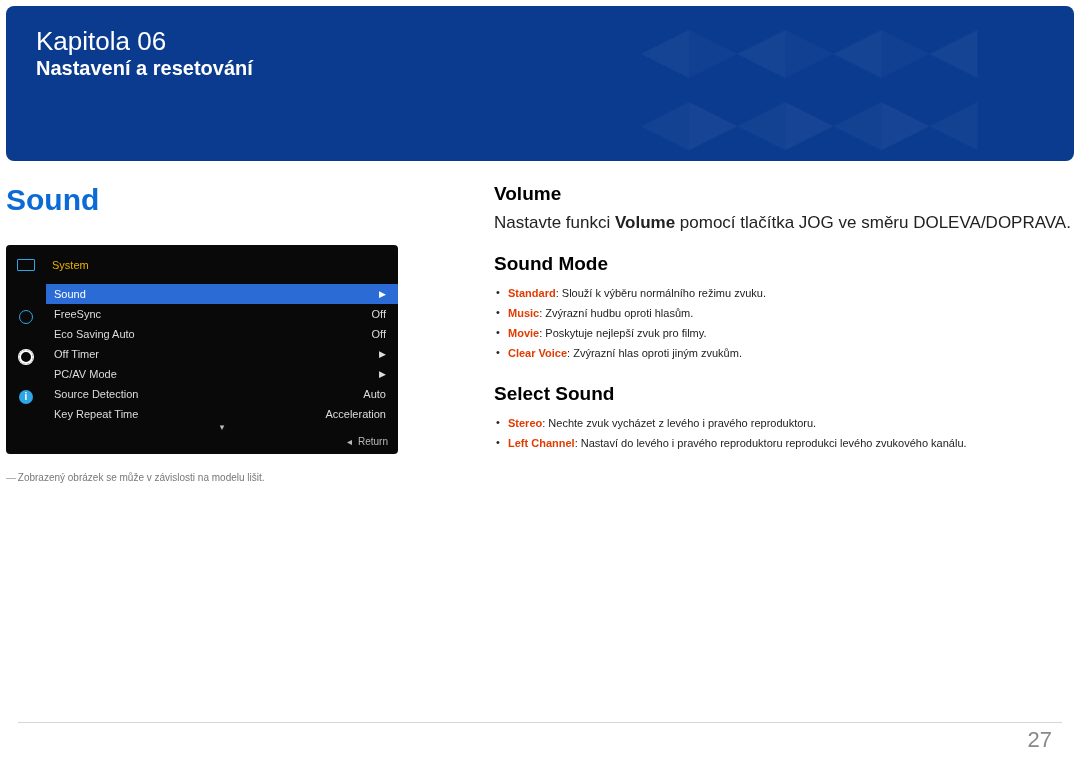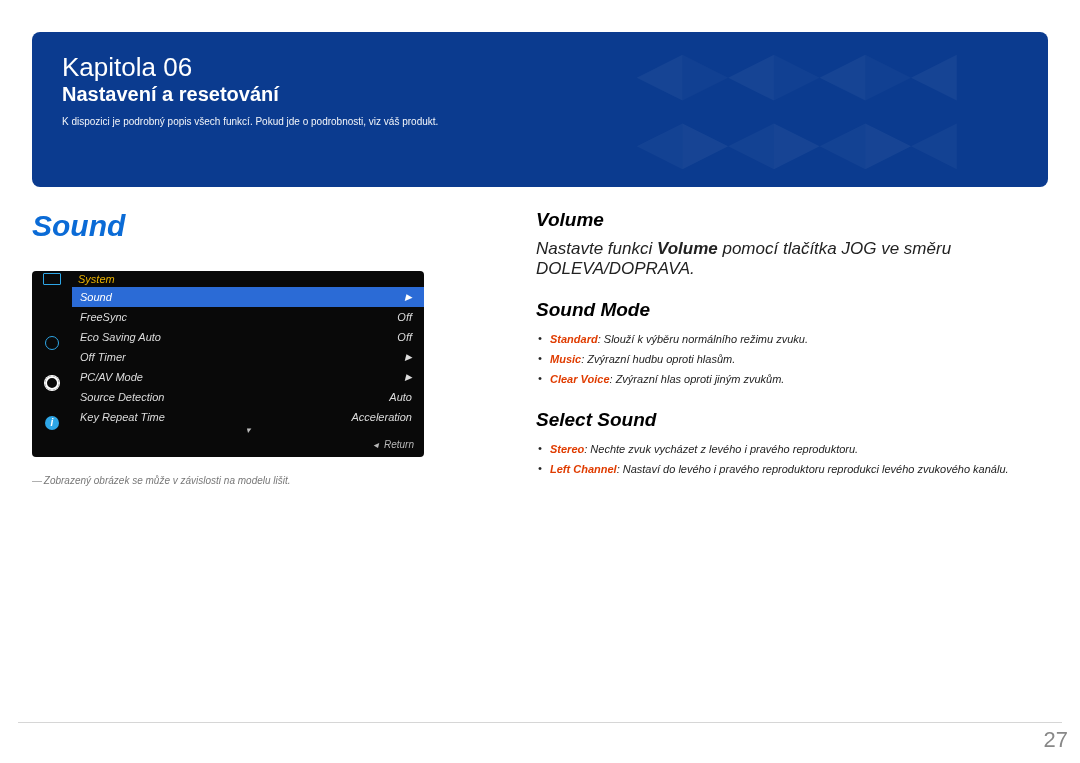--- a/index.html
+++ b/index.html
@@ -5,21 +5,21 @@
   * { margin: 0; padding: 0; box-sizing: border-box; }
   body {
     font-family: "Segoe UI", Arial, sans-serif;
     width: 1080px;
     height: 763px;
     background: #fff;
     position: relative;
     overflow: hidden;
   }
   .page {
-    padding: 32px;
+    padding: 6px;
     width: 100%;
     height: 100%;
     position: relative;
   }
   .hero {
     height: 155px;
     border-radius: 8px;
     background: #0b3b8f;
     position: relative;
     overflow: hidden;
@@ -41,22 +41,21 @@
     font-weight: 600;
   }
   .hero .sub {
     font-size: 10px;
     margin-top: 10px;
     opacity: 0.95;
   }
   .cols {
     display: flex;
     margin-top: 22px;
-    gap: 34px;
-    font-style: italic;
+    gap: 18px;
   }
   .leftcol { width: 470px; }
   .rightcol { flex: 1; }
   .h-blue {
     color: #0b6bd6;
     font-size: 30px;
     font-weight: 600;
     margin-bottom: 28px;
   }
   .h-black {
@@ -90,21 +89,21 @@
     background: #090909;
     border-radius: 4px;
     padding-bottom: 4px;
     font-size: 11px;
     color: #dcdcdc;
     position: relative;
   }
   .osd-top {
     display: flex;
     align-items: stretch;
-    height: 16px;
+    height: 39px;
   }
   .osd-iconcol {
     width: 40px;
     display: flex;
     align-items: center;
     justify-content: center;
   }
   .osd-header-label {
     flex: 1;
     color: #e9b100;
@@ -192,21 +191,21 @@
   }
 
   .footrule {
     position: absolute;
     left: 18px; right: 18px;
     bottom: 40px;
     border-top: 1px solid #d6d6d6;
   }
   .pagenum {
     position: absolute;
-    right: 12px;
+    right: 28px;
     bottom: 10px;
     font-size: 22px;
     color: #888;
     font-weight: 300;
   }
 </style>
 </head>
 <body>
 
 <div class="page">
@@ -225,21 +224,20 @@
         <polygon points="80,80 120,100 80,120" opacity="0.20"></polygon>
         <polygon points="120,100 160,80 160,120" opacity="0.14"></polygon>
         <polygon points="160,80 200,100 160,120" opacity="0.20"></polygon>
         <polygon points="200,100 240,80 240,120" opacity="0.14"></polygon>
         <polygon points="240,80 280,100 240,120" opacity="0.20"></polygon>
         <polygon points="280,100 320,80 320,120" opacity="0.14"></polygon>
       </g>
     </svg>
     <div class="chapter">Kapitola 06</div>
     <div class="title">Nastavení a resetování</div>
-    <div class="sub">K dispozici je podrobný popis všech funkcí. Pokud jde o podrobnosti, viz váš produkt.</div>
   </div>
 
   <div class="cols">
 
     <div class="leftcol">
       <div class="h-blue">Sound</div>
 
       <div class="osd">
         <div class="osd-top">
           <div class="osd-iconcol">
@@ -306,20 +304,21 @@
     <div class="rightcol">
       <div class="h-black">Volume</div>
       <p class="body-text">
         <span>Nastavte funkci </span><span class="bold">Volume</span><span> pomocí tlačítka JOG ve směru DOLEVA/DOPRAVA.</span>
       </p>
 
       <div class="h-black mt">Sound Mode</div>
       <ul class="bullets">
         <li><span class="key">Standard</span><span>: Slouží k výběru normálního režimu zvuku.</span></li>
         <li><span class="key">Music</span><span>: Zvýrazní hudbu oproti hlasům.</span></li>
+        <li><span class="key">Movie</span><span>: Poskytuje nejlepší zvuk pro filmy.</span></li>
         <li><span class="key">Clear Voice</span><span>: Zvýrazní hlas oproti jiným zvukům.</span></li>
       </ul>
 
       <div class="h-black mt">Select Sound</div>
       <ul class="bullets">
         <li><span class="key">Stereo</span><span>: Nechte zvuk vycházet z levého i pravého reproduktoru.</span></li>
         <li><span class="key">Left Channel</span><span>: Nastaví do levého i pravého reproduktoru reprodukci levého zvukového kanálu.</span></li>
       </ul>
     </div>
 

